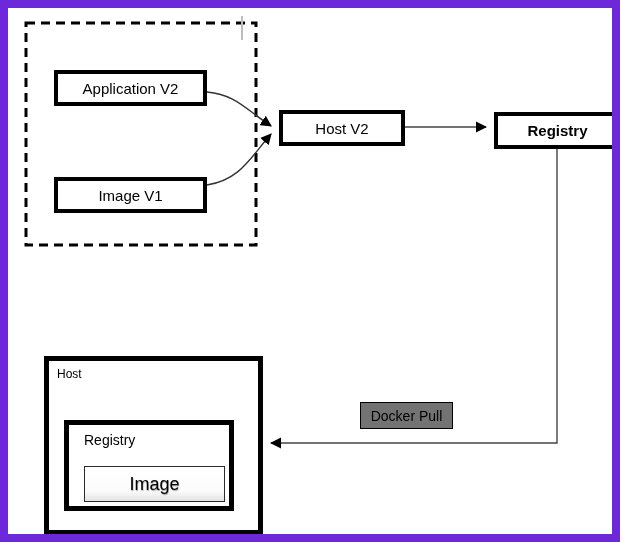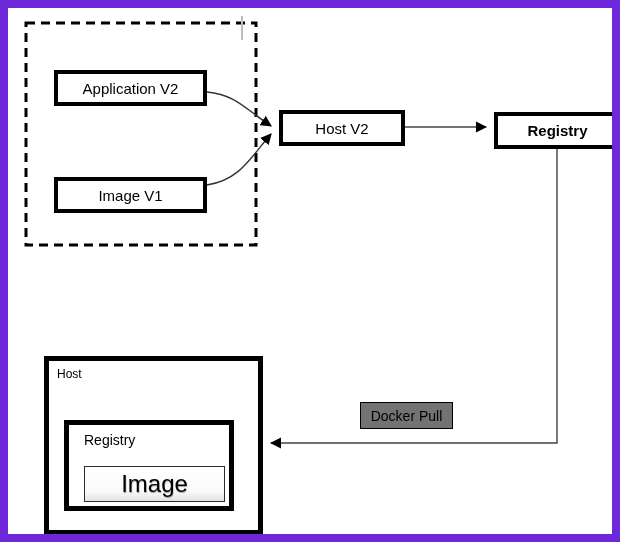--- a/index.html
+++ b/index.html
@@ -74,21 +74,21 @@
   .image-chip {
     position: absolute;
     left: 15px; top: 41px;
     width: 141px; height: 36px;
     box-sizing: border-box;
     border: 1px solid #2b2b2b;
     background: linear-gradient(to bottom, #ffffff 0%, #fbfbfb 70%, #e3e3e3 100%);
     display: flex;
     align-items: center;
     justify-content: center;
-    font-size: 24px;
+    font-size: 18px;
     color: #000000;
     text-shadow: 0.5px 0.5px 1px rgba(0,0,0,0.35);
   }
   .edge-label-box {
     position: absolute;
     left: 352px; top: 394px;
     width: 93px; height: 27px;
     box-sizing: border-box;
     border: 1px solid #000000;
     background: #737373;

